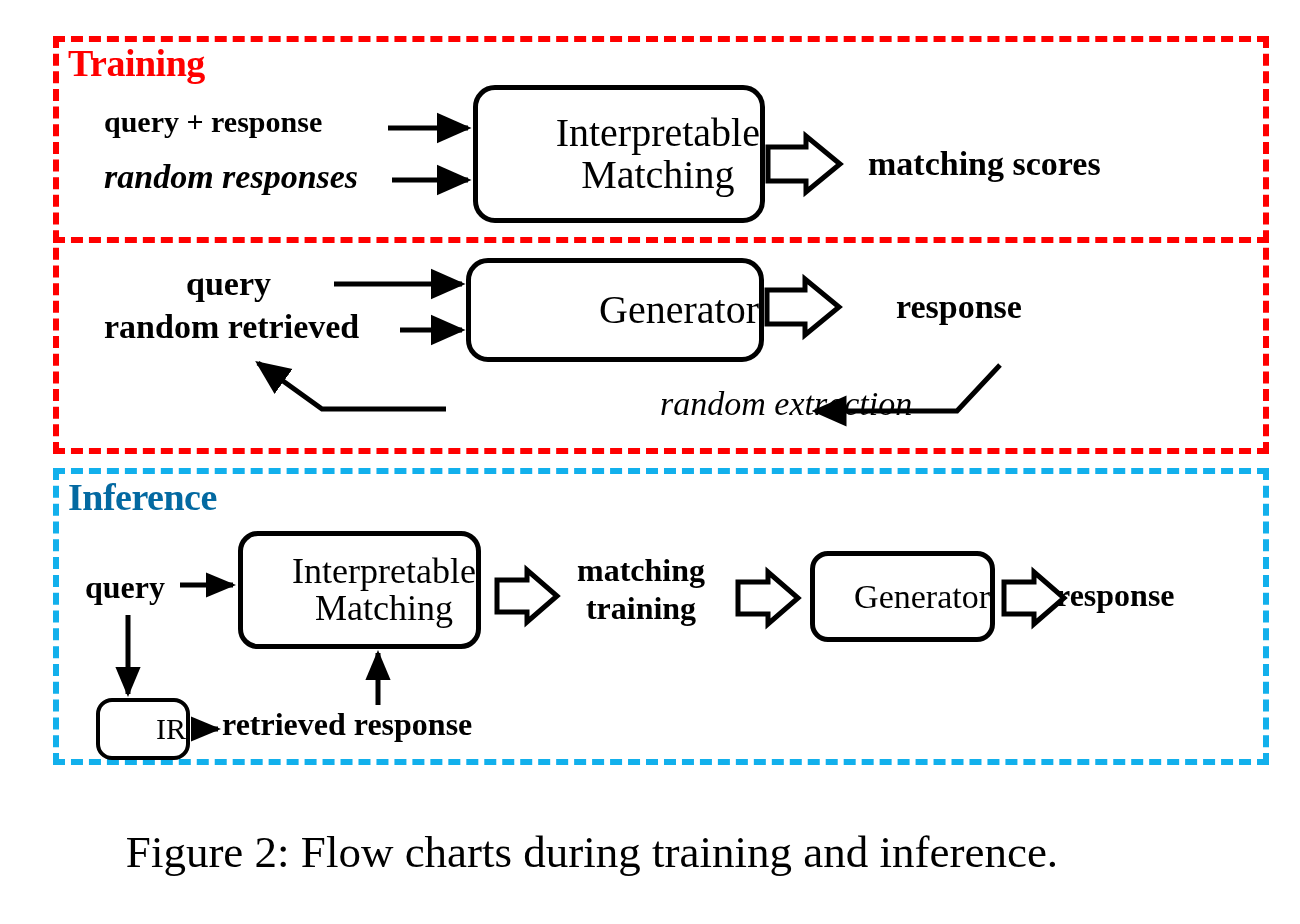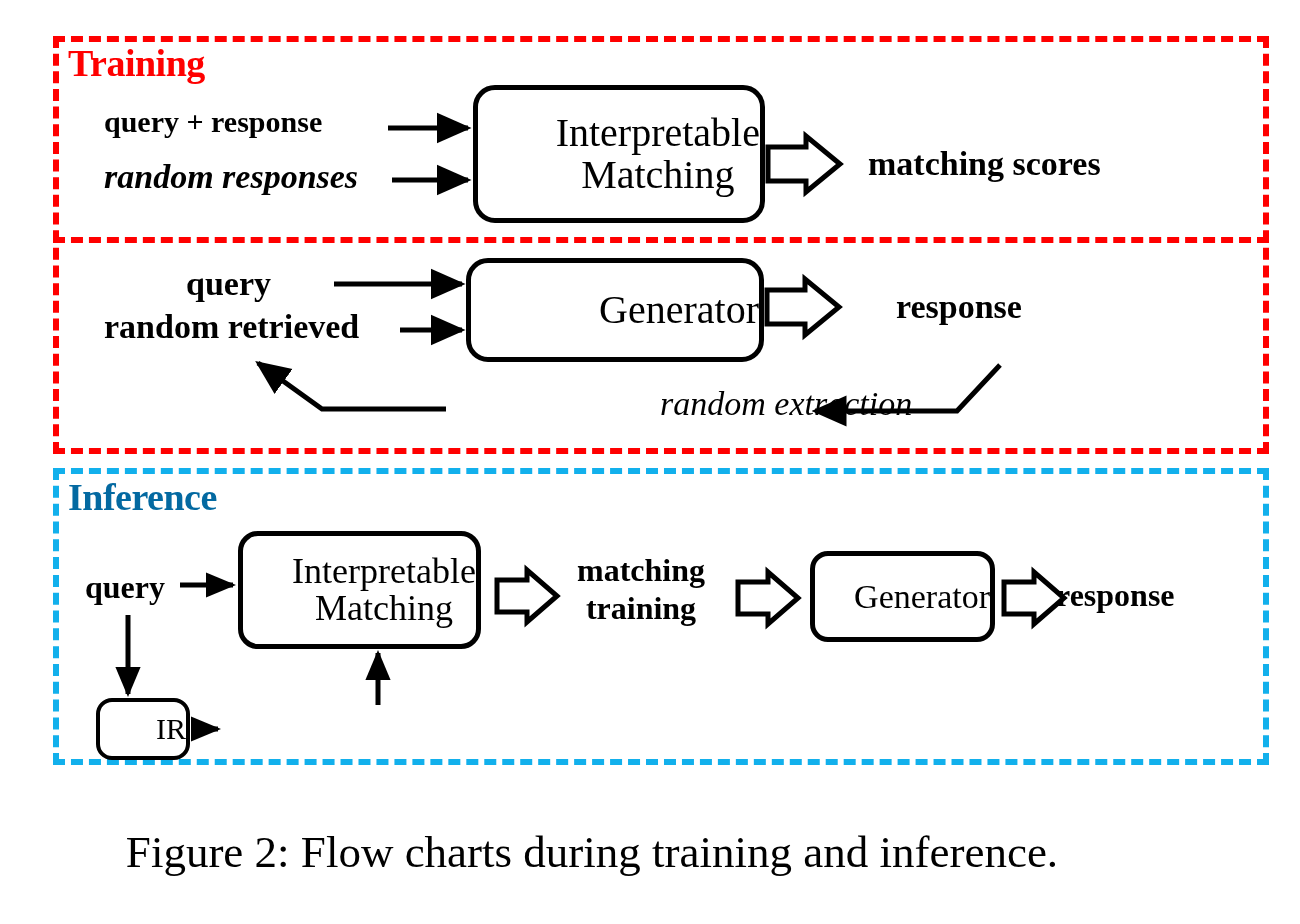--- a/index.html
+++ b/index.html
@@ -197,20 +197,21 @@
     <span>matching</span><br>
     <span>training</span>
   </div>
 
   <div class="node-box box-gen-inf">Generator</div>
 
   <div class="txt t-response-inf">response</div>
 
   <div class="node-box box-ir">IR</div>
 
+  <div class="txt t-retrieved">retrieved  response</div>
 
   <svg id="connectors" viewBox="0 0 1300 924">
     <defs>
       <marker id="solidArrow" viewBox="0 0 10 10" refX="9" refY="5" markerWidth="7" markerHeight="7" orient="auto-start-reverse">
         <path d="M 0 0.6 L 10 5 L 0 9.4 z" fill="#000000"></path>
       </marker>
       <marker id="solidArrowSm" viewBox="0 0 10 10" refX="9" refY="5" markerWidth="6" markerHeight="6" orient="auto-start-reverse">
         <path d="M 0 0.8 L 10 5 L 0 9.2 z" fill="#000000"></path>
       </marker>
     </defs>

